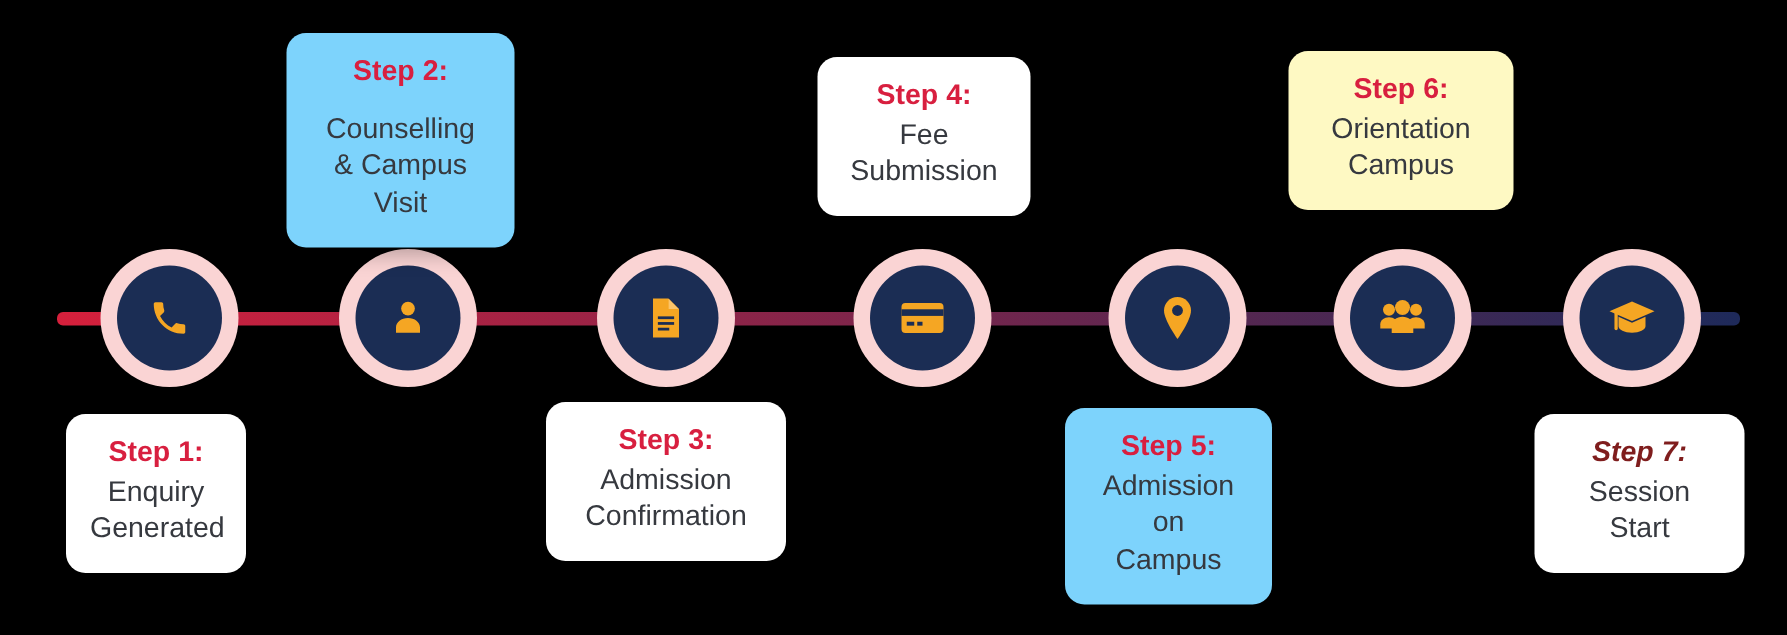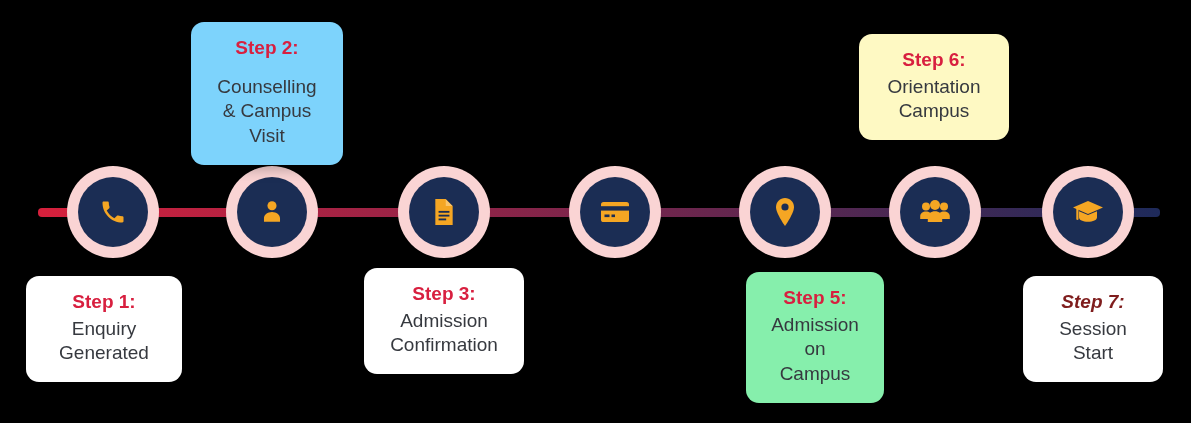--- a/index.html
+++ b/index.html
@@ -162,41 +162,46 @@
       <span>
         <svg width="32" height="28" viewBox="0 0 32 28" fill="#f5a623">
           <path d="M16 3 1 9.5l15 6.5 15-6.5z"></path>
           <path d="M7 13.2v6.3c0 2.4 4 4.3 9 4.3s9-1.9 9-4.3v-6.3l-9 3.9z"></path>
           <rect x="4.3" y="9.6" width="2.2" height="12.5" rx="1.1"></rect>
         </svg>
       </span>
     </div>
   </div>
 
-  <div class="card" style="left: 104px; top: 276px; width: 156px; background: rgb(255, 255, 255);">
+  <div class="card" style="left: 104px; top: 276px; width: 120px; background: rgb(255, 255, 255);">
     <span class="step" style="color: rgb(216, 31, 63);">Step 1:</span>
     <span class="desc" style="color: rgb(54, 57, 63);">Enquiry
 Generated</span>
   </div>
 
   <div class="card" style="left: 267px; top: 22px; width: 152px; background: #7dd3fc;">
     <span class="step" style="color: rgb(216, 31, 63);">Step 2:</span>
     <span class="desc" style="color: rgb(54, 57, 63); margin-top: 14px;">Counselling
 &amp; Campus
 Visit</span>
   </div>
 
   <div class="card" style="left: 444px; top: 268px; width: 160px; background: rgb(255, 255, 255);">
     <span class="step" style="color: rgb(216, 31, 63);">Step 3:</span>
     <span class="desc" style="color: rgb(54, 57, 63);">Admission
 Confirmation</span>
   </div>
 
-
-  <div class="card" style="left: 779px; top: 272px; width: 138px; background: #86efac; margin-left: 36px;">
+  <div class="card" style="left: 616px; top: 38px; width: 142px; background: rgb(255, 255, 255);">
+    <span class="step" style="color: rgb(216, 31, 63);">Step 4:</span>
+    <span class="desc" style="color: rgb(54, 57, 63);">Fee
+Submission</span>
+  </div>
+
+  <div class="card" style="left: 779px; top: 272px; width: 138px; background: #7dd3fc;">
     <span class="step" style="color: rgb(216, 31, 63);">Step 5:</span>
     <span class="desc" style="color: rgb(54, 57, 63);">Admission
 on
 Campus</span>
   </div>
 
   <div class="card" style="left: 934px; top: 34px; width: 150px; background: #fef9c3;">
     <span class="step" style="color: rgb(216, 31, 63);">Step 6:</span>
     <span class="desc" style="color: rgb(54, 57, 63);">Orientation
 Campus</span>

